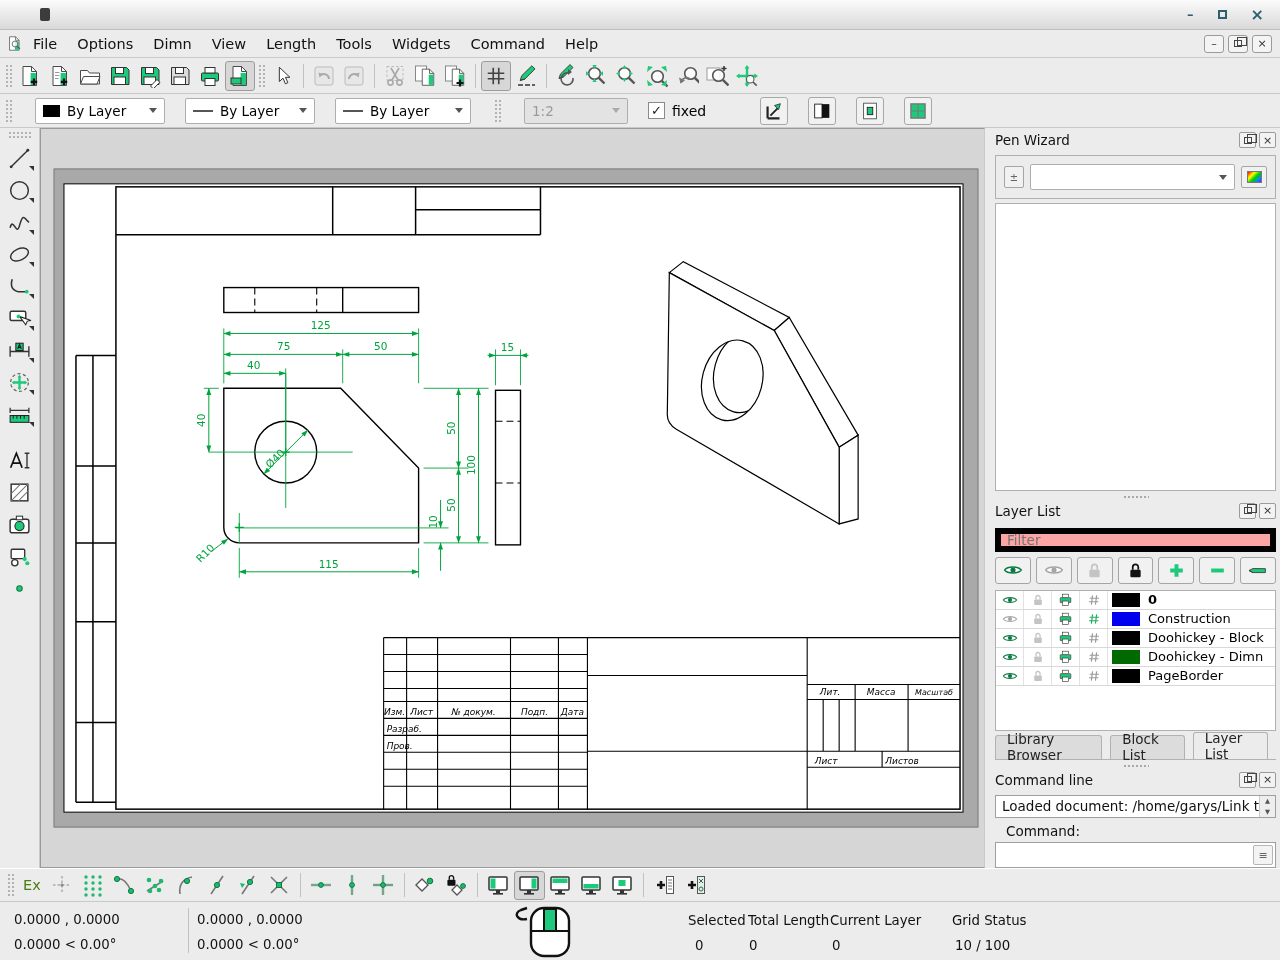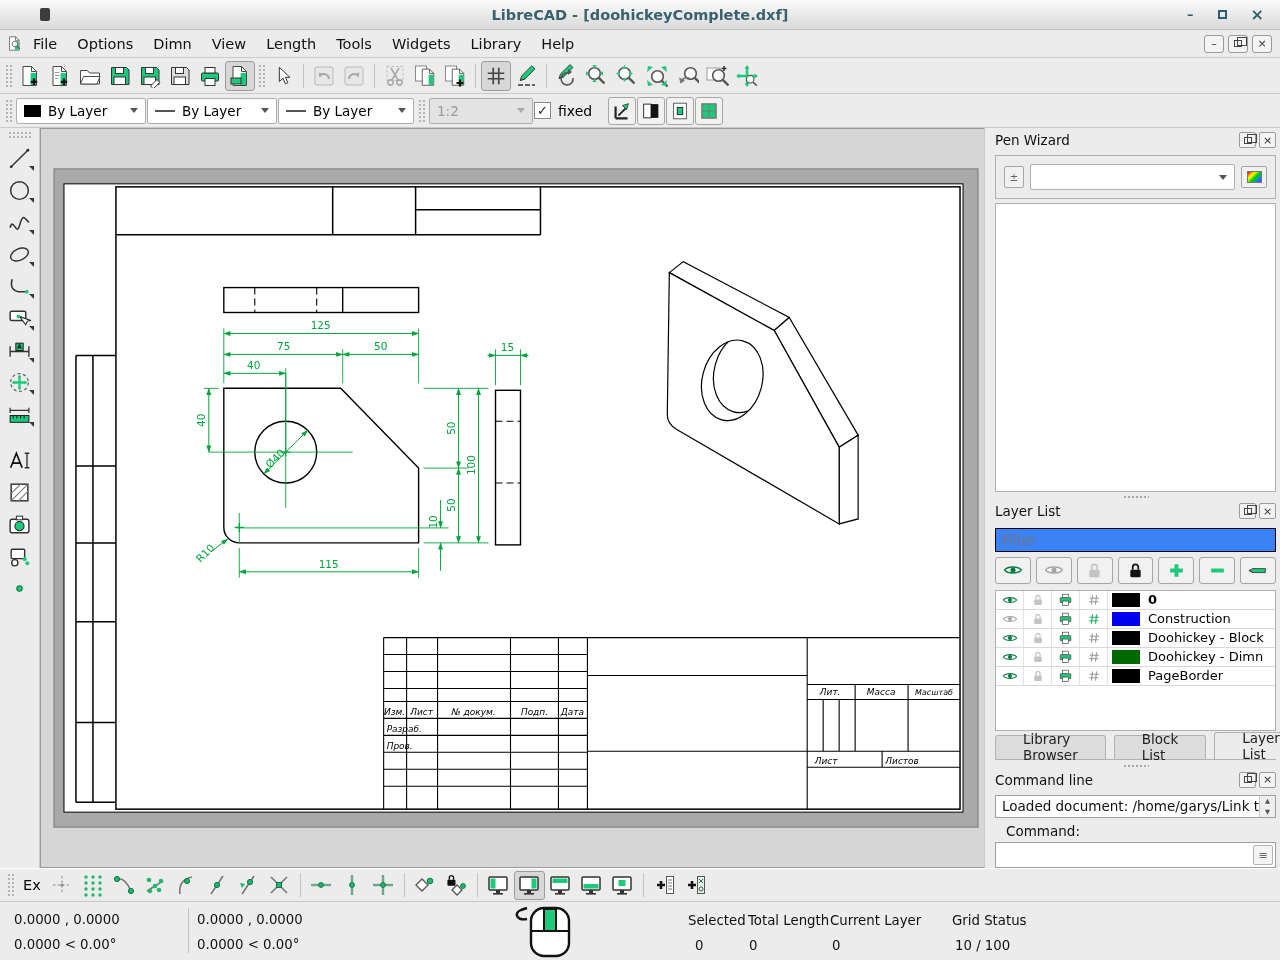--- a/index.html
+++ b/index.html
@@ -14,21 +14,21 @@
 .sqico{width:9px;height:9px;border:2px solid #2e5f6e}
 .menubar{height:28px;display:flex;align-items:center;background:#ececec;border-bottom:1px solid #c9c9c9;padding-left:6px}
 .menu-item{padding:3px 10px;font-size:14.5px;color:#111}
 .mdibtns{margin-left:auto;display:flex;gap:4px;padding-right:8px}
 .mdib{width:20px;height:18px;border:1px solid #9a9a9a;border-radius:3px;background:#f4f4f4;display:flex;align-items:center;justify-content:center;font-size:11px;color:#333}
 .fl{position:relative;width:8px;height:7px;border:1px solid #444;background:#f4f4f4}
 .fl::after{content:"";position:absolute;left:2px;top:-4px;width:8px;height:7px;border:1px solid #444}
 
 .toolbar{display:flex;align-items:center;background:#ececec;border-bottom:1px solid #c9c9c9}
 .tb1{height:36px;padding:0 2px}
-.tb2{height:34px;padding:0 2px;gap:1px}
+.tb2{height:34px;padding:0 2px;gap:20px}
 .tbb{width:30px;height:30px;display:flex;align-items:center;justify-content:center;border:1px solid transparent;border-radius:3px;flex:0 0 auto}
 .tbb.pressed{background:#d7d7d7;border-color:#9c9c9c}
 .sep{width:1px;height:24px;background:#c2c2c2;margin:0 5px;flex:0 0 auto}
 .hdl{width:7px;height:24px;margin:0 3px;background-image:radial-gradient(#b3b3b3 1px,transparent 1.3px);background-size:4px 4px;flex:0 0 auto}
 .combo{display:flex;align-items:center;height:26px;background:#fff;border:1px solid #aeaeae;border-radius:2px;padding:0 7px;font-size:13.5px;gap:7px}
 .combo .grow{flex:1}
 .combo.dis{background:#e3e3e3;color:#9b9b9b}
 .cdn{width:0;height:0;border-left:4px solid transparent;border-right:4px solid transparent;border-top:5px solid #555}
 .combo.dis .cdn{border-top-color:#aaa}
 .sw{width:17px;height:12px;background:#000}
@@ -51,47 +51,47 @@
 .pb{width:17px;height:16px;border:1px solid #9b9b9b;border-radius:2px;background:#f3f3f3;display:flex;align-items:center;justify-content:center;font-size:11px;color:#333;margin-left:3px}
 .box{border:1px solid #b0b0b0;background:#ececec}
 .penrow{display:flex;align-items:center;gap:6px;padding:8px}
 .spinb{width:20px;height:22px;border:1px solid #a5a5a5;border-radius:2px;background:#f1f1f1;font-size:10px;color:#666;display:flex;align-items:center;justify-content:center}
 .pencombo{flex:1;height:26px;background:#fff;border:1px solid #aeaeae;border-radius:2px;display:flex;align-items:center;justify-content:flex-end;padding:0 7px}
 .colorbtn{width:26px;height:22px;border:1px solid #a5a5a5;border-radius:2px;background:#f1f1f1;display:flex;align-items:center;justify-content:center}
 .rainbow{width:15px;height:12px;border:1px solid #777;background:linear-gradient(135deg,#f00,#ff0 30%,#0c0 55%,#08f 80%,#a0f)}
 .penlist{background:#fff;border:1px solid #b0b0b0;height:298px;margin-top:4px}
 .dots{height:12px;display:flex;align-items:center;justify-content:center}
 .dots i{width:26px;height:4px;background-image:radial-gradient(#a8a8a8 1px,transparent 1.2px);background-size:4px 4px}
-.filter{height:24px;background:#3b82f6;border:1px solid #000000;display:flex;align-items:center;padding:0 6px;margin:2px 0 5px}
+.filter{height:24px;background:#fca5a5;border:6px solid #000000;display:flex;align-items:center;padding:0 6px;margin:2px 0 5px}
 .filter input{border:none;outline:none;width:100%;font-size:13.5px;color:#333;background:transparent}
 .llbtns{display:flex;gap:5px;margin-bottom:6px}
 .llb{flex:1;height:27px;border:1px solid #a5a5a5;border-radius:3px;background:#f1f1f1;display:flex;align-items:center;justify-content:center}
 .ltable{background:#fff;border:1px solid #b0b0b0;height:146px;overflow:hidden}
 .lrow{display:flex;align-items:center;height:19px;border-bottom:1px solid #d8d8d8}
 .lcell{width:28px;height:100%;display:flex;align-items:center;justify-content:center;border-right:1px solid #e2e2e2}
 .lsw{width:28px;height:14px;margin:0 4px}
 .lname{font-size:13px;padding-left:4px;white-space:nowrap}
 .lname.b{font-weight:bold}
 .hashg{font-weight:bold;font-size:13px;color:#999}
 .tabs{display:flex;align-items:flex-end;height:27px;margin-top:2px;border-bottom:1px solid #b2b2b2}
-.tab{height:24px;padding:0 27px;border:1px solid #b2b2b2;border-bottom:none;background:#dcdcdc;font-size:13.5px;display:flex;align-items:center;border-radius:3px 3px 0 0;margin-right:8px;color:#222}
+.tab{height:24px;padding:0 11px;border:1px solid #b2b2b2;border-bottom:none;background:#dcdcdc;font-size:13.5px;display:flex;align-items:center;border-radius:3px 3px 0 0;margin-right:8px;color:#222}
 .tab.active{background:#ececec;height:27px}
 .hist{display:flex;border:1px solid #9f9f9f;background:#fff;height:24px;align-items:stretch;margin-bottom:3px}
 .hist .txt{flex:1;font-size:13.5px;padding:2px 6px;white-space:nowrap;overflow:hidden;color:#111}
 .scrcol{width:16px;border-left:1px solid #c9c9c9;display:flex;flex-direction:column}
 .scrcol span{flex:1;display:flex;align-items:center;justify-content:center;font-size:6.5px;color:#555;background:#eee}
 .cmdlabel{font-size:13.5px;margin:2px 11px 3px;color:#111}
 .cmdinput{display:flex;border:1px solid #9f9f9f;background:#fff;height:26px;align-items:center;padding:2px}
 .cmdinput input{flex:1;border:none;outline:none;font-size:13.5px;background:transparent}
 .menu-sq{width:20px;height:20px;border:1px solid #b5b5b5;border-radius:2px;background:#f3f3f3;display:flex;align-items:center;justify-content:center;font-size:11px;color:#666}
 
 .snapbar{height:34px;display:flex;align-items:center;background:#ececec;border-top:1px solid #fff;border-bottom:1px solid #c9c9c9;padding:0 4px}
 .snapb{width:31px;height:29px;display:flex;align-items:center;justify-content:center;border:1px solid transparent;border-radius:3px;flex:0 0 auto}
 .snapb.pressed{background:#d7d7d7;border-color:#9c9c9c}
-.exlab{font-size:14.5px;padding:0 6px;color:#000000}
+.exlab{font-size:14.5px;padding:0 6px;color:#4d7c0f}
 .statusbar{height:58px;position:relative;background:#ececec;font-size:13.3px;color:#111}
 .coords div{line-height:25px;white-space:nowrap}
 .coords{position:absolute;top:5px}
 .vsep{position:absolute;top:6px;width:1px;height:45px;background:#c2c2c2}
 .sb-label{position:absolute;top:11px;white-space:nowrap}
 .sb-val{position:absolute;top:36px;white-space:nowrap}
 .mouseico{position:absolute;left:505px;top:3px}
 </style>
 </head>
 <body>
@@ -142,41 +142,40 @@
         <rect x="7" y="20" width="10" height="1.6" fill="#333"></rect>
       </symbol>
 <symbol id="i-cursor" viewBox="0 0 24 24">
         <path d="M8 2.5v15.5l4-3.6 2.6 6.1 2.7-1.2-2.6-5.9h4.8z" fill="#fff" stroke="#222"></path>
       </symbol>
 </defs>
 </svg>
 
 <div class="titlebar">
   <div class="appicon"></div>
-  <div class="wtitle">LibreCAD - [doohickeyComplete.dxf]</div>
   <div class="winbtns">
     <span>–</span>
     <span class="sqico"></span>
     <span style="font-size:16px">×</span>
   </div>
 </div>
 
 <div class="menubar">
   <svg width="17" height="17" viewBox="0 0 24 24">
       <use href="#i-page"></use>
       <use href="#i-magn" transform="translate(6 6) scale(.7)"></use>
     </svg>
   <span class="menu-item">File</span>
   <span class="menu-item">Options</span>
   <span class="menu-item">Dimn</span>
   <span class="menu-item">View</span>
   <span class="menu-item">Length</span>
   <span class="menu-item">Tools</span>
   <span class="menu-item">Widgets</span>
-  <span class="menu-item">Library</span>
+  <span class="menu-item">Command</span>
   <span class="menu-item">Help</span>
   <div class="mdibtns">
     <div class="mdib">–</div>
     <div class="mdib">
         <span class="fl"></span>
       </div>
     <div class="mdib">×</div>
   </div>
 </div>
 

